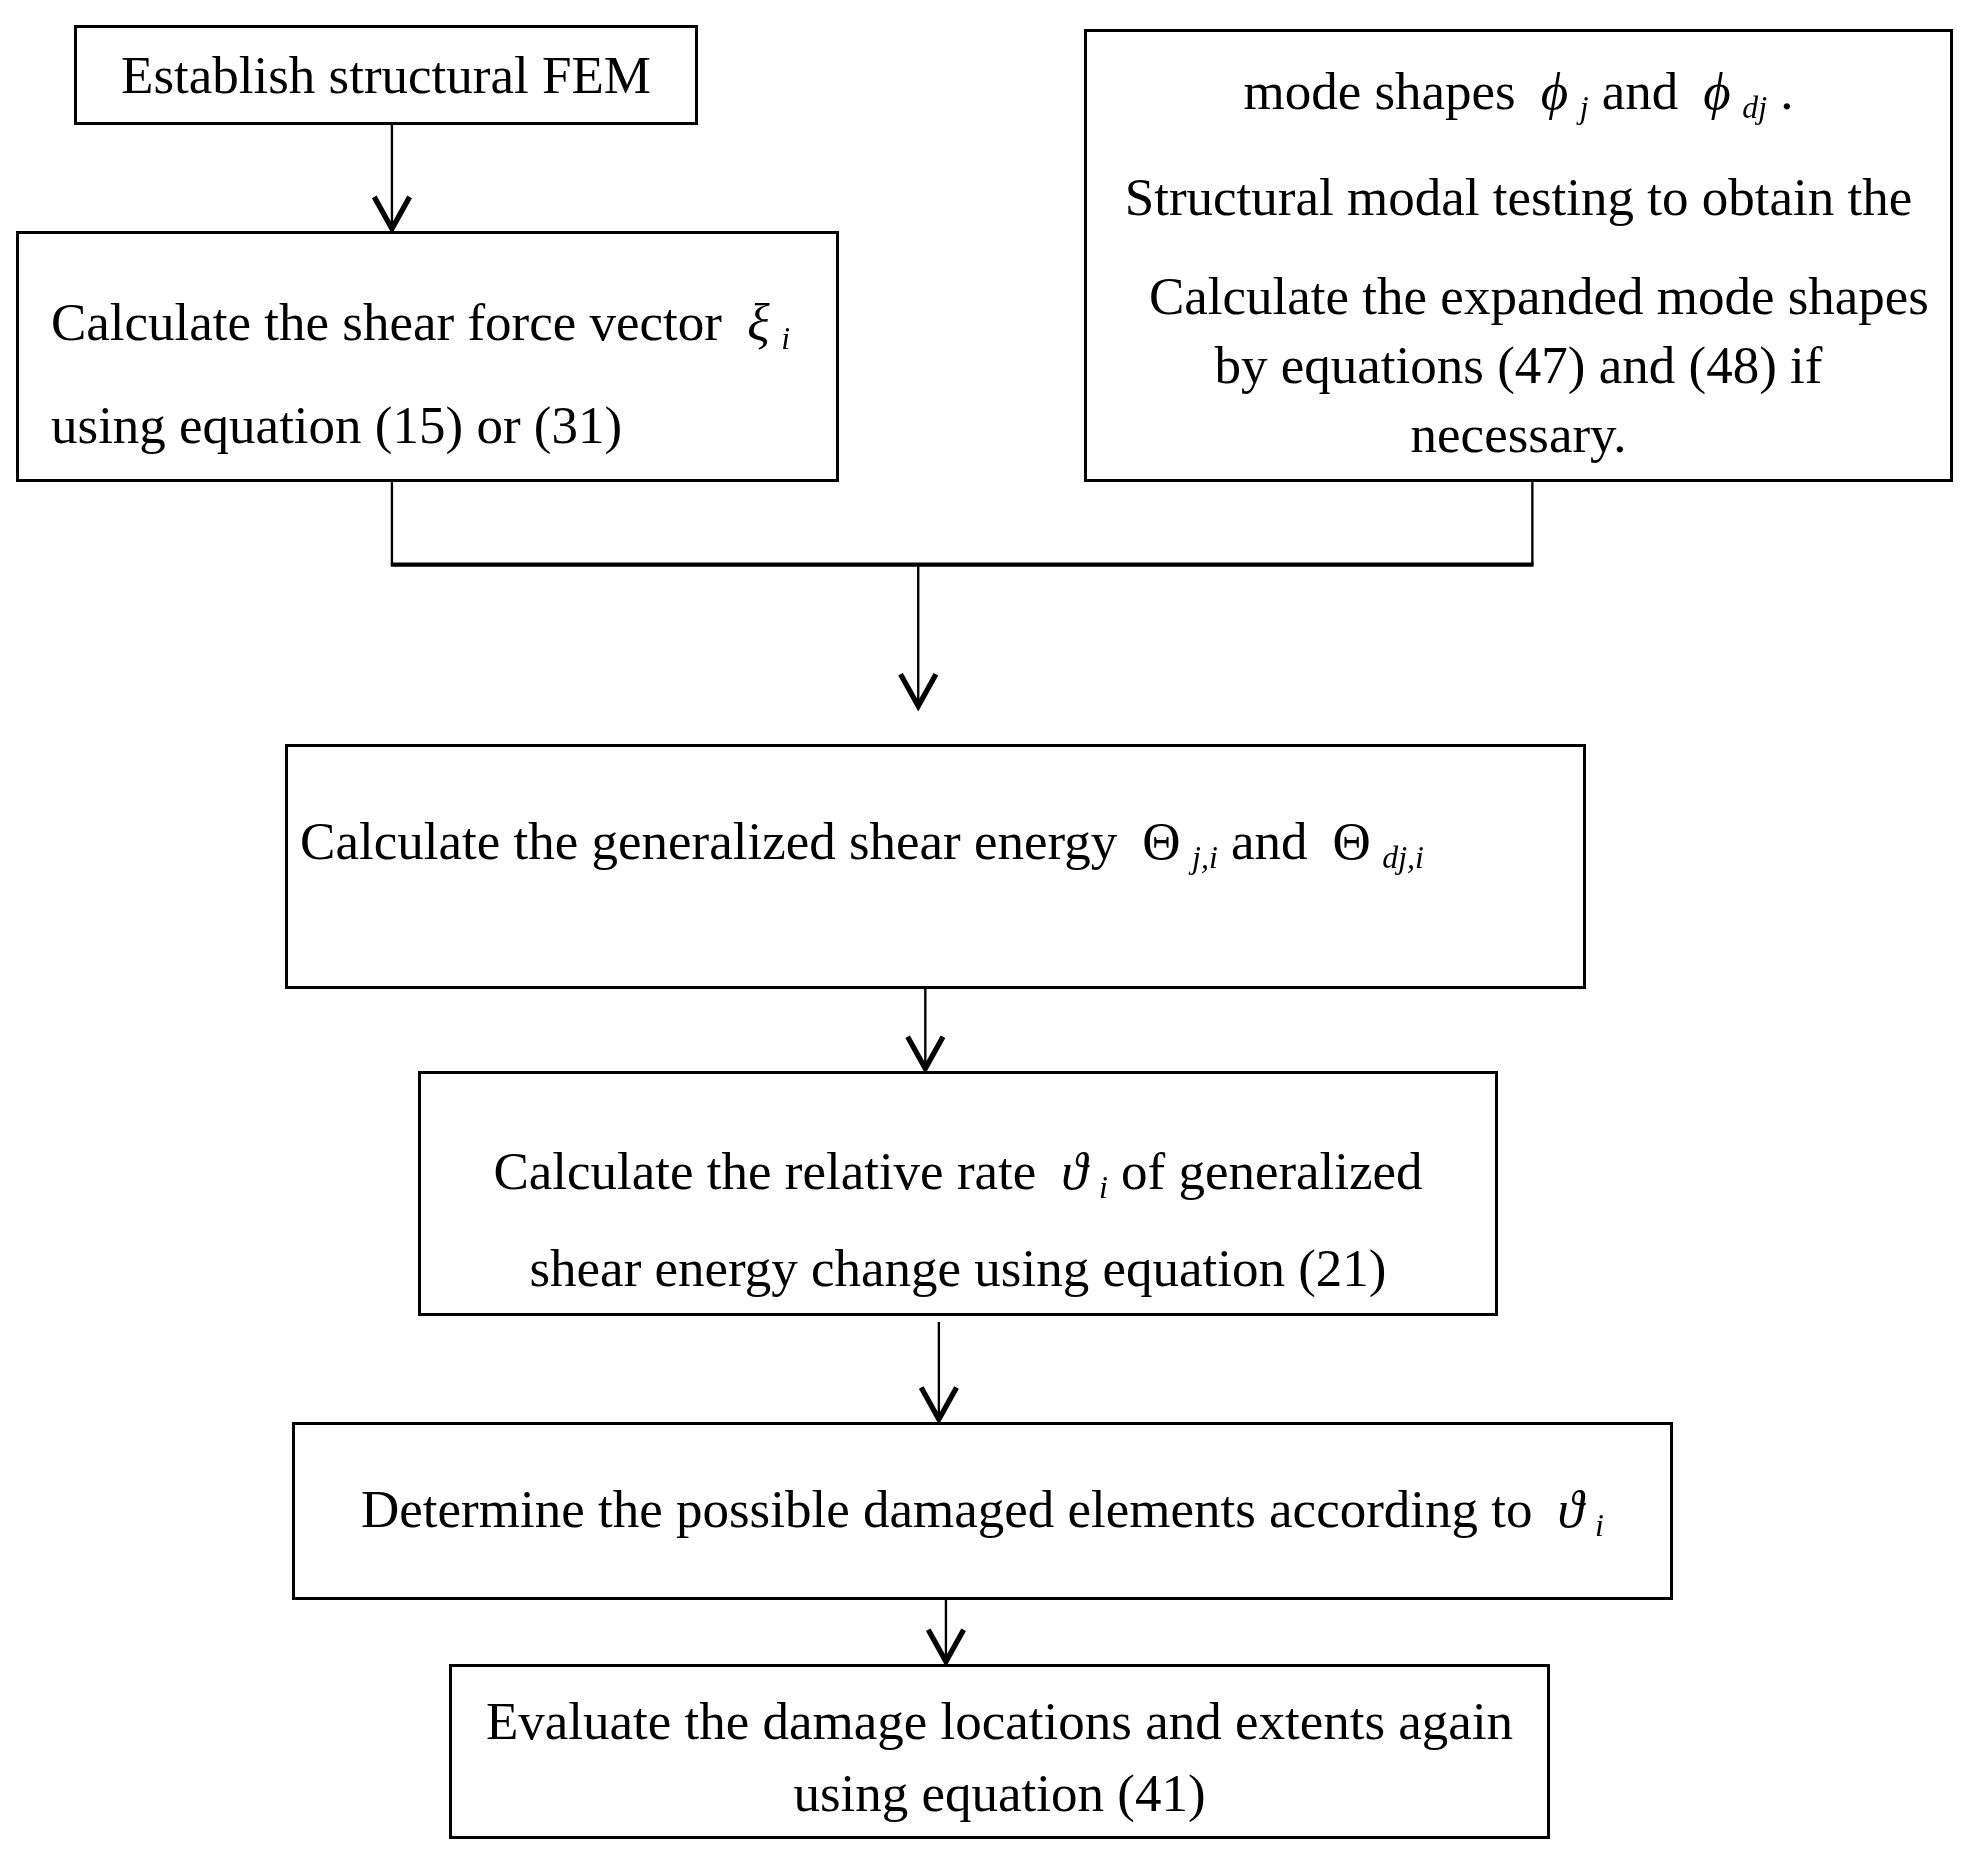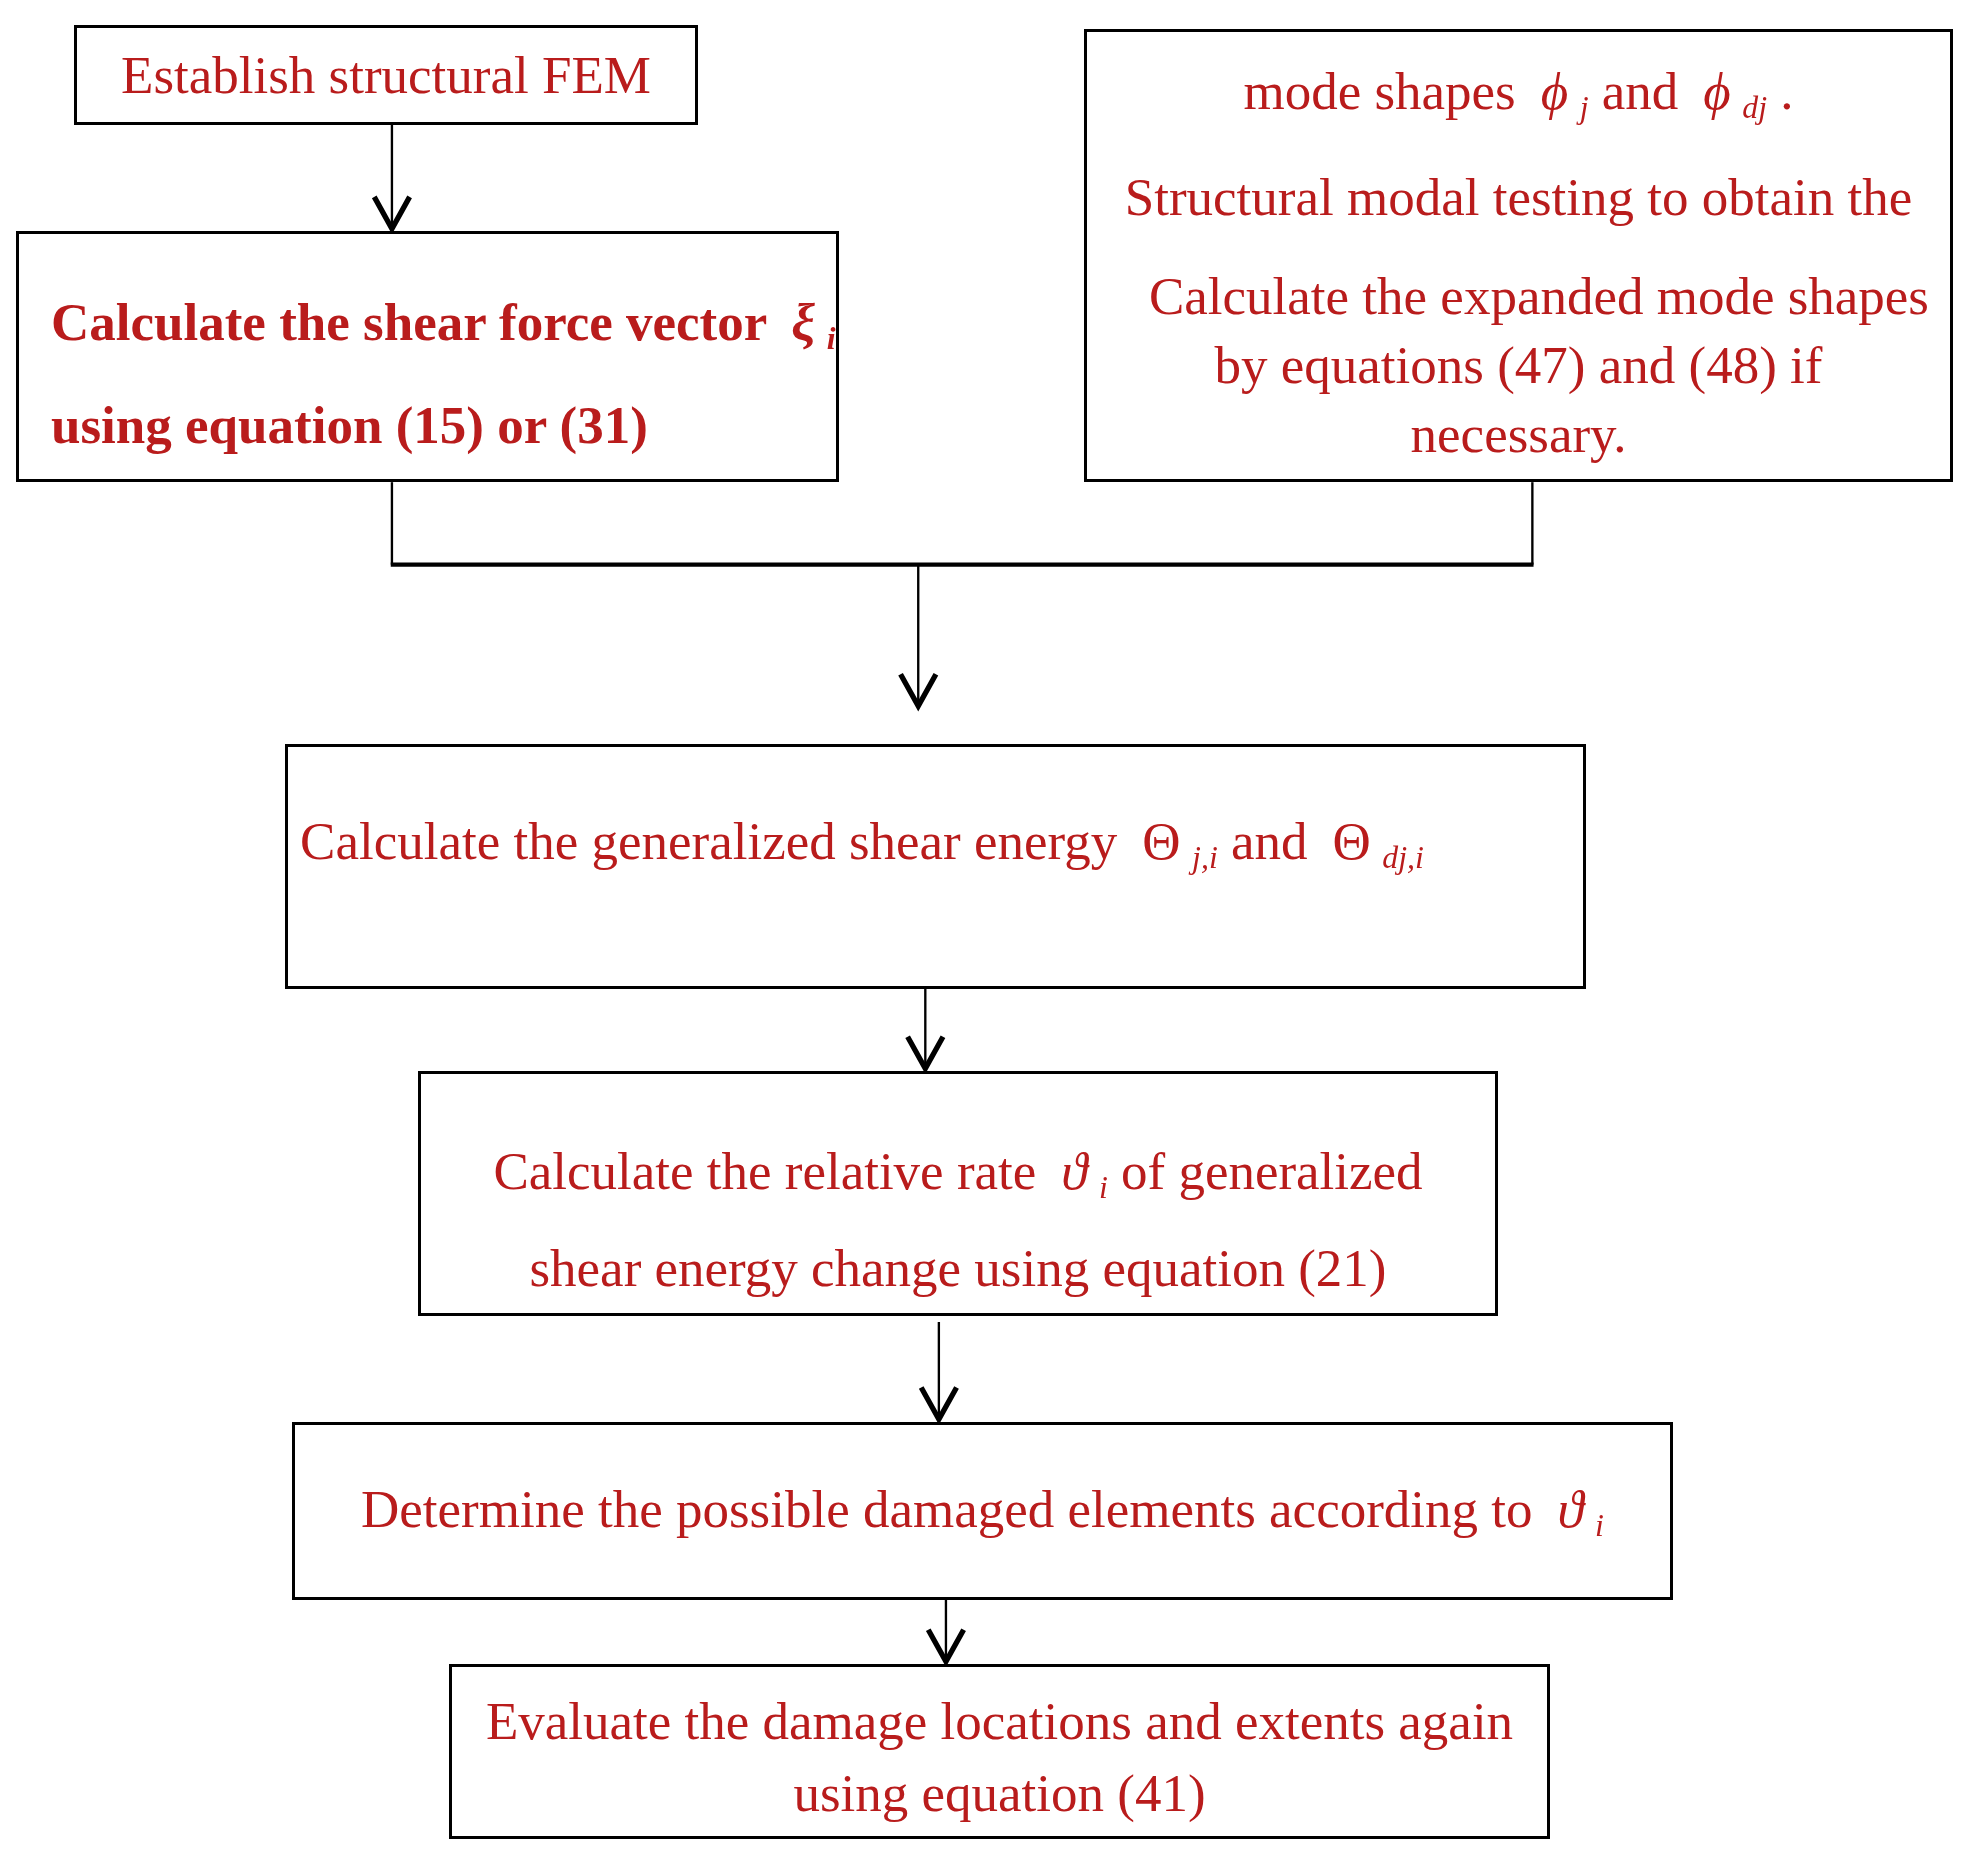--- a/index.html
+++ b/index.html
@@ -2,21 +2,21 @@
 <html style="font-size:9.4px"><head>
 <meta charset="utf-8">
 <style>
   html,body{margin:0;padding:0;background:#ffffff;}
   #page{
     position:relative;
     width:1985px;
     height:1859px;
     background:#ffffff;
     font-family:"Liberation Serif", serif;
-    color:#b91c1c;
+    color:#000000;
     font-size:53px;
   }
   #connector-layer{
     position:absolute;
     left:0;top:0;
     width:1985px;height:1859px;
   }
   .box{
     position:absolute;
     border:3.5px solid #000000;
@@ -26,21 +26,21 @@
   }
   .line{white-space:nowrap;}
   .seg-n{font-style:normal;}
   .seg-i{font-style:italic;margin:0 0.22em;}
   .seg-u{font-style:normal;margin:0 0.22em;}
   .seg-s{font-style:italic;font-size:0.60em;vertical-align:-0.28em;}
 
   
   .b1{left:74px;top:25px;width:624px;height:100px;display:flex;align-items:center;justify-content:center;}
   
-  .b2{left:16px;top:231px;width:823px;height:251px;padding:37px 0 0 32px;text-align:left;font-weight:bold;}
+  .b2{left:16px;top:231px;width:823px;height:251px;padding:37px 0 0 32px;text-align:left;}
   .b2 .line{height:103px;line-height:103px;text-align:left;}
   
   .b3{left:1084px;top:29px;width:869px;height:453px;padding-top:5.9px;}
   .b3 .line{height:106px;line-height:106px;}
   .b3 .line:nth-child(3){margin-top:11.8px;padding-left:41px;}
   .b3 .line:nth-child(n+3){height:69px;line-height:69px;}
   
   .b4{left:285px;top:708px;width:1301px;height:245px;padding:47px 147px 0 0;margin-top:36px;}
   .b4 .line{height:94px;line-height:94px;}
   

